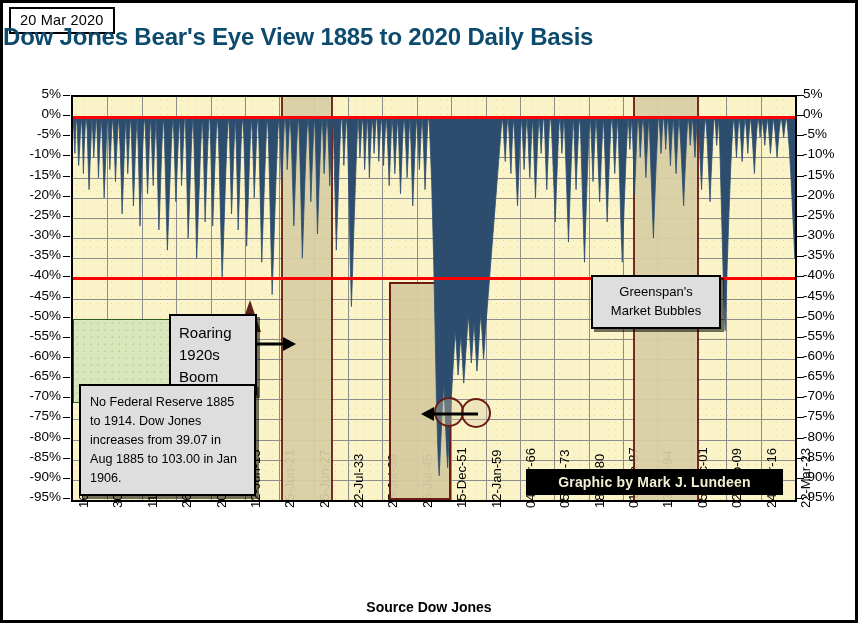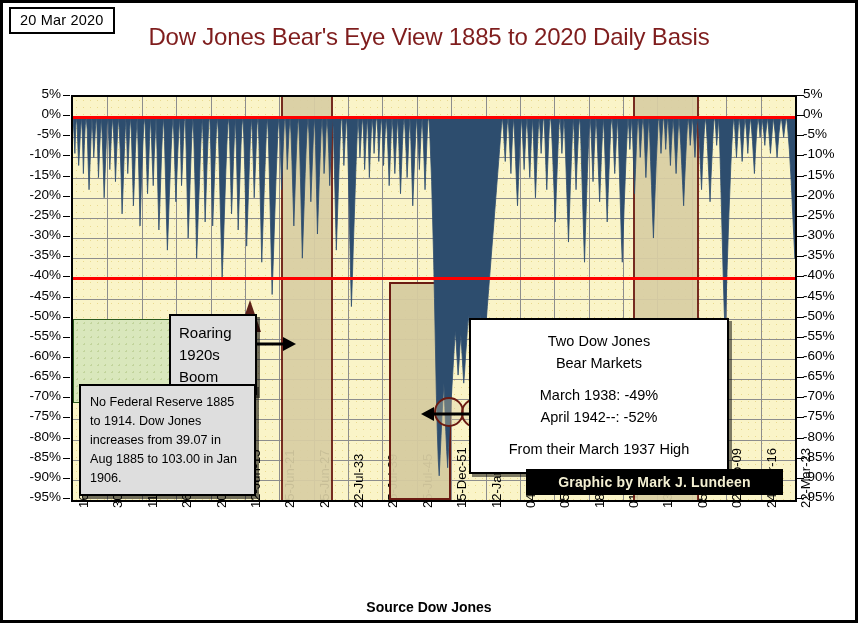--- a/index.html
+++ b/index.html
@@ -5,22 +5,22 @@
   html,body{margin:0;padding:0;background:#ffffff;}
   body{font-family:"Liberation Sans",sans-serif;}
   #page{position:relative;width:858px;height:623px;background:#ffffff;
         border:3px solid #000;box-sizing:border-box;overflow:hidden;}
 
   
   #date-badge{position:absolute;left:6px;top:4px;border:2px solid #000;background:#fff;
       padding:3px 9px 4px 9px;font-size:14.5px;color:#000;letter-spacing:.2px;}
   #org-badge{position:absolute;right:6px;top:4px;border:2px solid #000;background:#fff;
       padding:3px 9px 4px 9px;font-size:14.5px;color:#000;letter-spacing:.2px;}
-  #chart-title{position:absolute;left:0;right:0;top:20px;text-align:center;
-      font-size:24px;font-weight:normal;color:#7f1d1d;letter-spacing:-.2px;}
+  #chart-title{position:absolute;left:0;right:0;top:20px;
+      font-size:24px;font-weight:bold;color:#0c4a6e;letter-spacing:-.2px;}
 
   
   #plot-frame{position:absolute;left:68px;top:92px;width:722px;height:403px;
       border:2px solid #000;box-sizing:content-box;background:#faf4c8;}
   #plot-inner{position:absolute;inset:0;overflow:hidden;}
   .dotfill{position:absolute;inset:0;
       background-image:radial-gradient(#e9d98f 0.9px, transparent 1px);
       background-size:7px 7px;}
 
   
@@ -271,27 +271,22 @@
   </svg>
 
   <div class="greybox" id="roaring-box">
     <span>Roaring 1920s Boom</span>
   </div>
 
   <div class="greybox" id="nofed-box">
     <span>No Federal Reserve 1885  to 1914.   Dow Jones increases from 39.07  in Aug 1885  to 103.00  in Jan 1906.</span>
   </div>
 
-
-  <div id="bear-box">
-    <div>Two Dow Jones</div>
-    <div>Bear Markets</div>
-    <div class="gap"></div>
-    <div>March 1938: -49%</div>
-    <div>April 1942--: -52%</div>
-    <div class="gap"></div>
-    <div>From their March 1937 High</div>
-  </div>
+  <div class="greybox" id="greenspan-box">
+    <div>Greenspan's</div>
+    <div>Market Bubbles</div>
+  </div>
+
 
   <div id="source-label">Source Dow Jones</div>
 
   <div id="credit-box">Graphic by Mark J. Lundeen</div>
 </div>
 
 </body></html>

